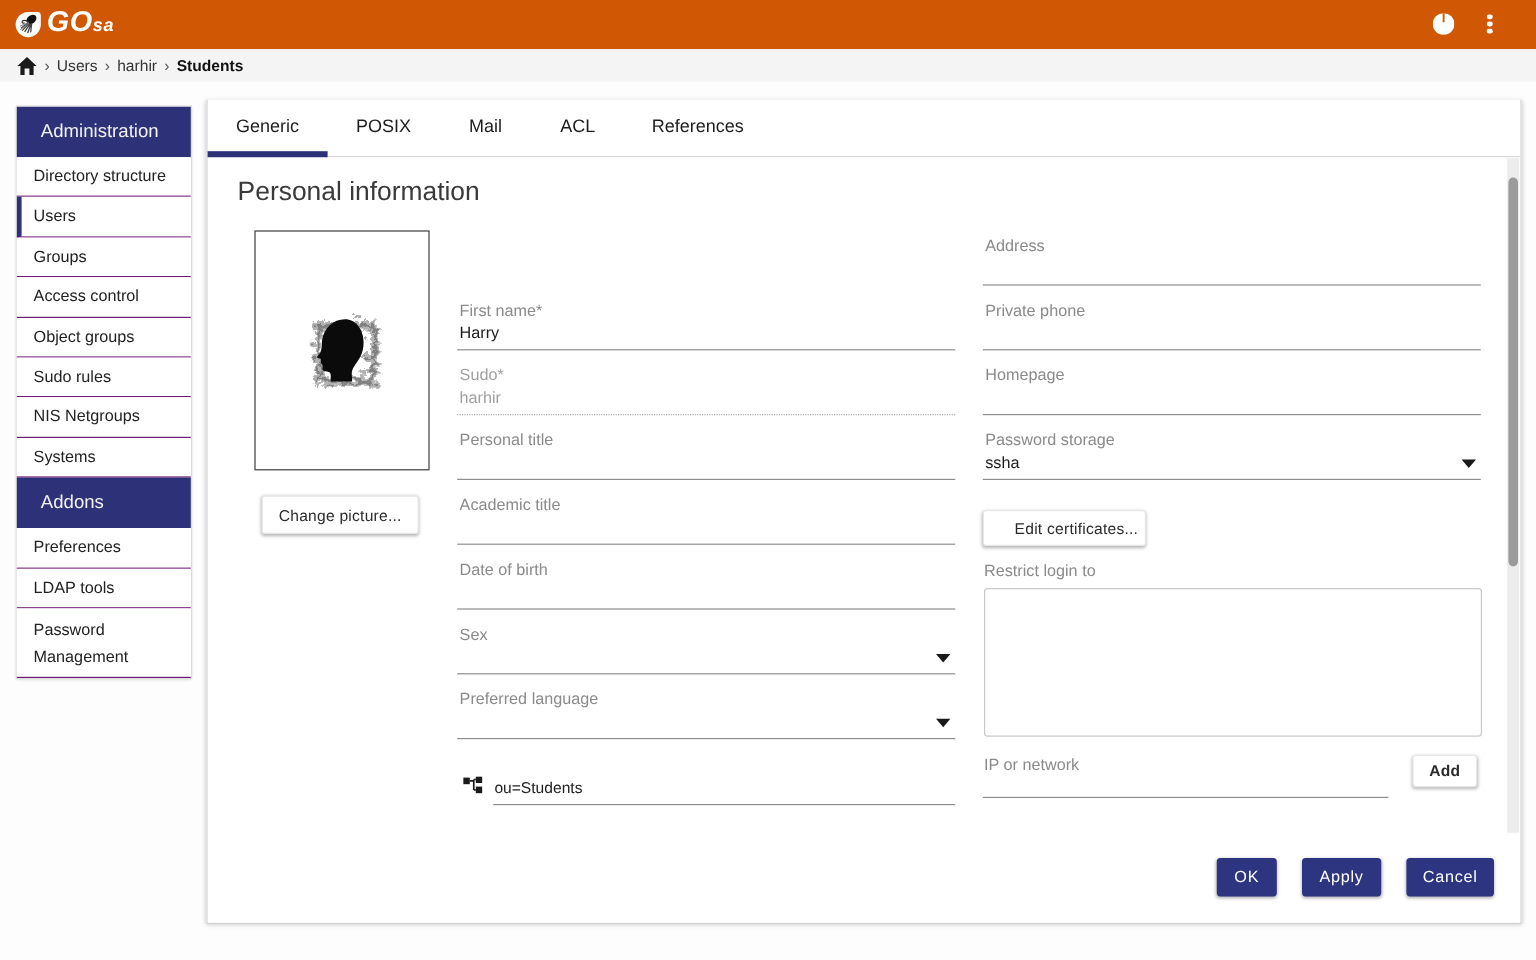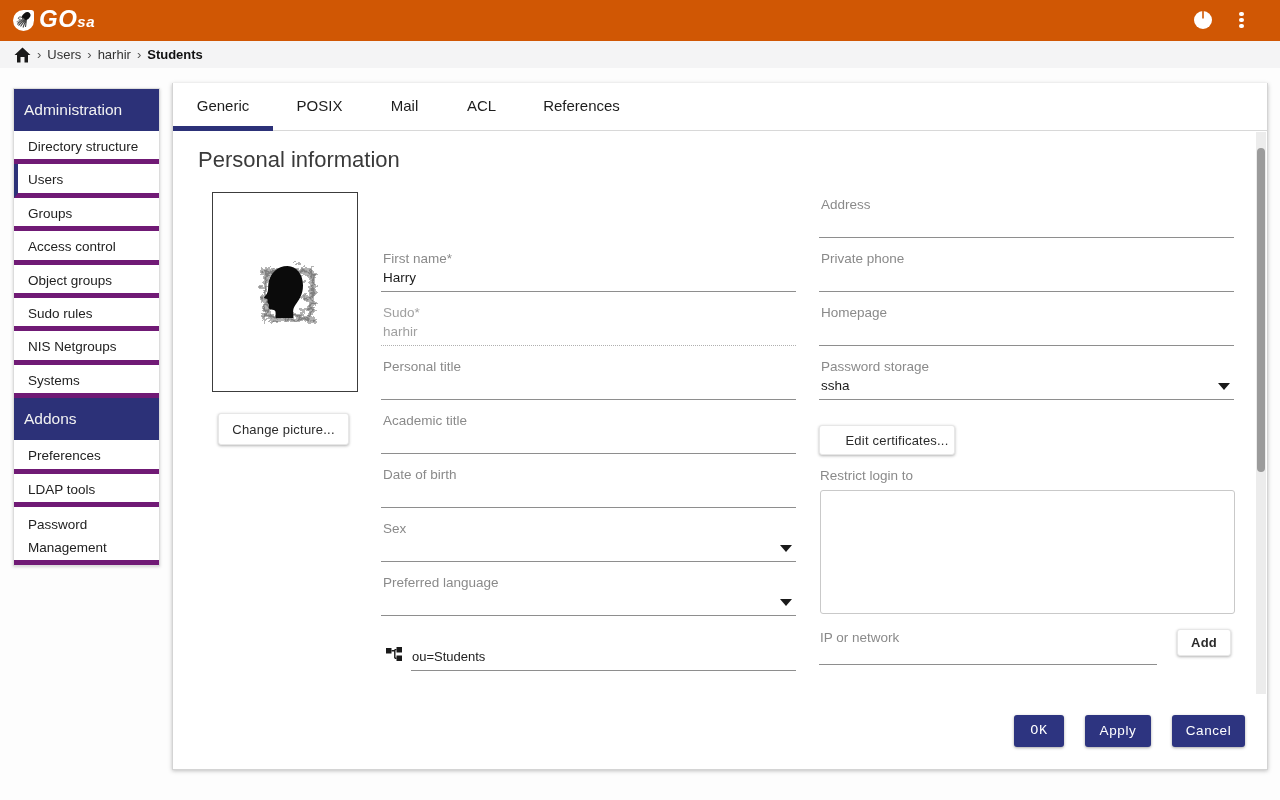--- a/index.html
+++ b/index.html
@@ -22,23 +22,23 @@
     font-size:13px; color:#333; display:flex; align-items:center; padding-left:14px; gap:6px; }
   #breadcrumb .crumb { line-height:16px; }
   #breadcrumb .sep { color:#555; font-size:13px; }
   #bc-home { display:inline-block; height:16px; }
   #bc-last { font-weight:bold; color:#111; }
 
   
   #sidebar { position:absolute; left:13px; top:88px; width:147px; background:#fff;
     border:1px solid #dcdcdc; box-shadow:0 1px 3px rgba(0,0,0,0.18); }
   .side-header { height:42px; line-height:42px; background:#2c3178; color:#f2f2f2;
-    font-size:15.5px; padding-left:10px; }
+    font-size:15.5px; padding-left:20px; }
   .side-item { height:33.4px; line-height:32.4px; padding-left:14px; font-size:13.5px; color:#222;
-    border-bottom:5px solid #701a75; background:#fff; cursor:pointer; }
+    border-bottom:1px solid #701a75; background:#fff; cursor:pointer; }
   .side-item.selected { border-left:4px solid #2c3178; padding-left:10px; }
   .side-item.tall { height:58px; line-height:23px; padding-top:6px; padding-right:30px; }
 
   
   #main { position:absolute; left:172px; top:83px; width:1096px; height:687px; background:#fff;
     border:1px solid #d4d4d4; border-top:none; box-shadow:0 1px 4px rgba(0,0,0,0.25); }
   #tabbar { position:absolute; left:0; top:0; width:1094px; height:48px; }
   #tabbar .tabline { position:absolute; left:0; top:47px; width:1094px; height:1px; background:#d8d8d8; }
   .tab { position:absolute; top:0; height:43px; line-height:45px; text-align:center;
     font-size:15px; color:#1d1d1d; cursor:pointer; }
@@ -79,21 +79,21 @@
   #restrict-area { position:absolute; left:647px; top:407px; width:415px; height:124px;
     border:1px solid #c9c9c9; border-radius:3px; background:#fff; resize:none; }
   #ip-lbl { position:absolute; left:647px; top:547px; font-size:13.5px; color:#8a8a8a; }
   #ip-line { position:absolute; left:646px; top:581px; width:338px; height:1px; background:#8e8e8e; }
   #add-btn { left:1004px; top:546px; width:54px; height:27px; line-height:26px;font-weight:bold; }
 
   .btn-navy { position:absolute; top:632px; height:32px; background:#2d3480; color:#fff;
     border:none; border-radius:3px; font-size:13.5px; text-align:center; line-height:32px;
     font-family:"Liberation Sans", sans-serif; letter-spacing:0.6px; cursor:pointer;
     box-shadow:0 1px 3px rgba(0,0,0,0.35); }
-  #btn-ok { left:841px; width:50px;font-family:Liberation Mono, monospace; }
+  #btn-ok { left:841px; width:50px; }
   #btn-apply { left:912px; width:66px; }
   #btn-cancel { left:999px; width:73px; }
 
   #scroll-track { position:absolute; left:1083px; top:49px; width:10px; height:562px; background:#ececec; }
   #scroll-thumb { position:absolute; left:1px; top:16px; width:8px; height:324px; background:#9b9b9b;
     border-radius:4px; }
 </style>
 </head>
 <body>
 

